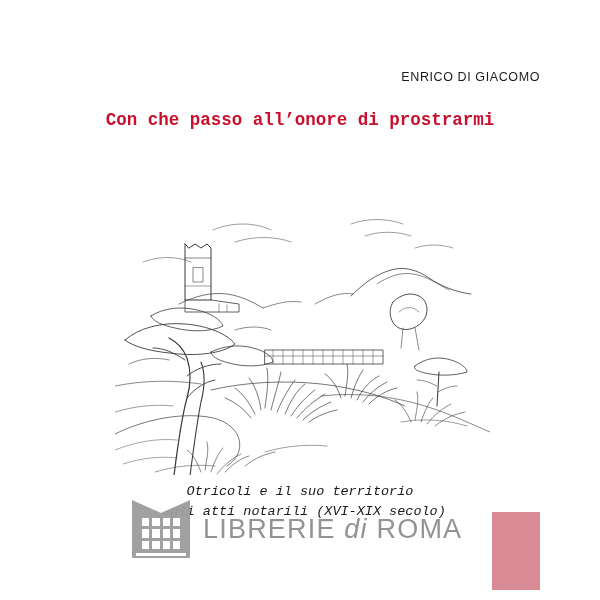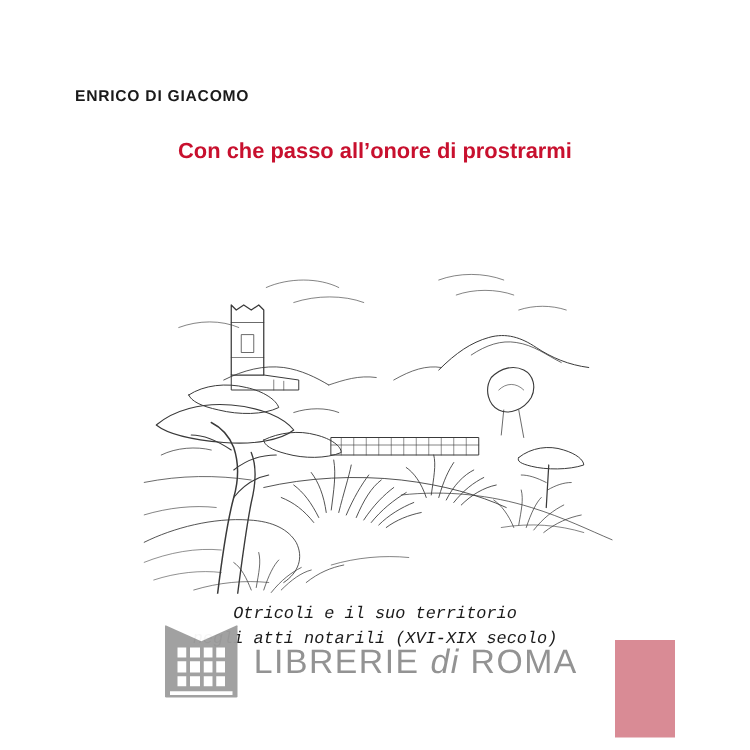--- a/index.html
+++ b/index.html
@@ -29,37 +29,38 @@
     width: 480px;
     height: 580px;
     background: #ffffff;
   }
 
   .author {
     position: absolute;
     left: 0;
     top: 60px;
     width: 480px;
-    text-align: left;
+    text-align: right;
     font-size: 12.5px;
-    font-weight: bold;
+    font-weight: normal;
     letter-spacing: 0.6px;
     color: #1a1a1a;
   }
 
   .title {
     position: absolute;
     left: 20px;
     top: 98px;
     width: 440px;
     text-align: center;
     font-size: 17.5px;
     font-weight: bold;
     line-height: 1.45;
     color: #c8102e;
+    font-family: Liberation Mono, monospace;
   }
 
   
   .illustration {
     position: absolute;
     left: 55px;
     top: 190px;
     width: 375px;
     height: 275px;
   }

